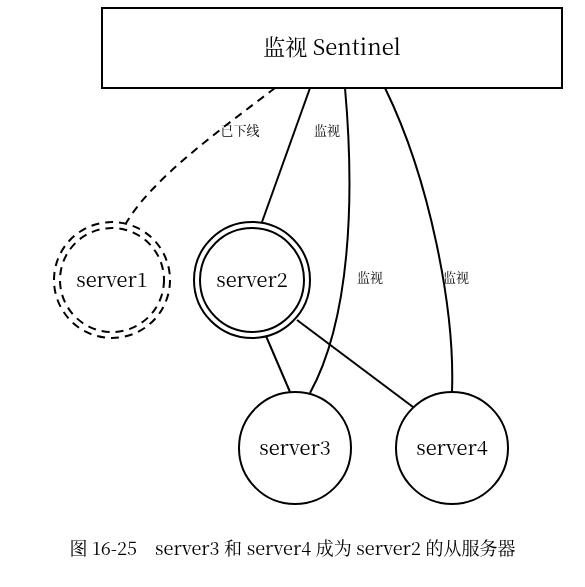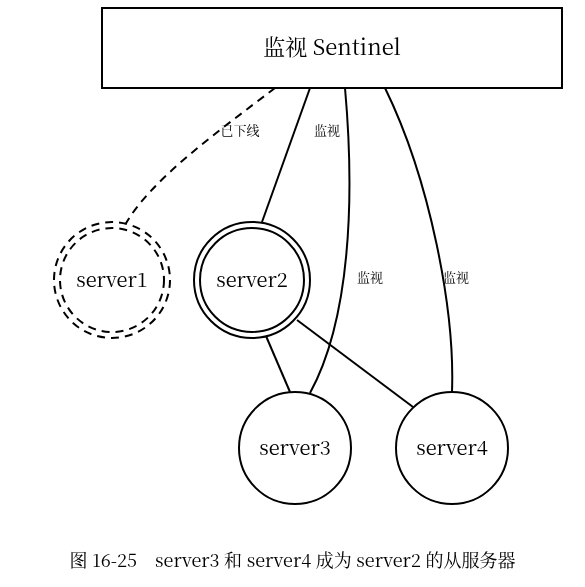--- a/index.html
+++ b/index.html
@@ -7,21 +7,21 @@
     padding: 0;
     width: 585px;
     height: 587px;
     background: #fff;
     font-family: "Songti SC", "SimSun", "Noto Serif CJK SC", serif;
   }
   svg { display: block; }
   .caption {
     text-align: center;
     font-size: 18px;
-    margin-top: 16px;
+    margin-top: 4px;
   }
 </style>
 </head>
 <body>
 
 <svg width="585" height="530" viewBox="0 0 585 530">
 
   <g>
     <rect x="102" y="8" width="460" height="80" fill="#fff" stroke="#000" stroke-width="2"></rect>
     <text x="332" y="55" text-anchor="middle" font-size="22">监视 Sentinel</text>

